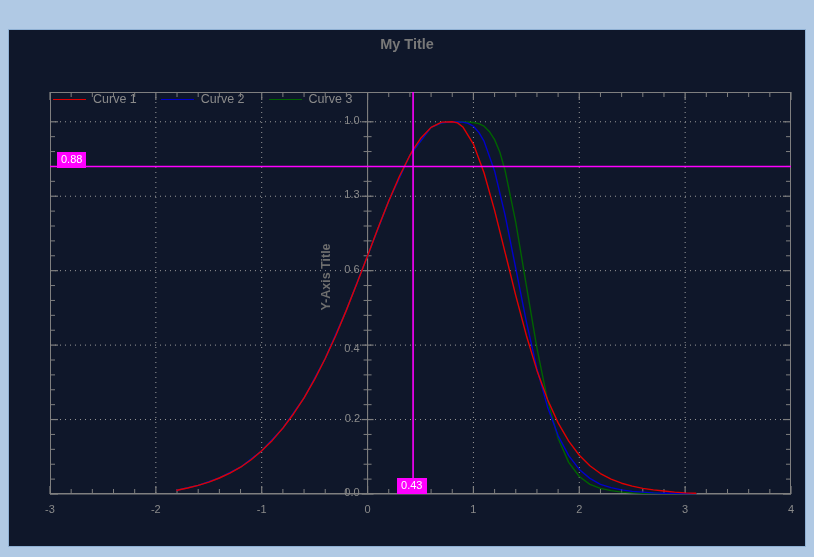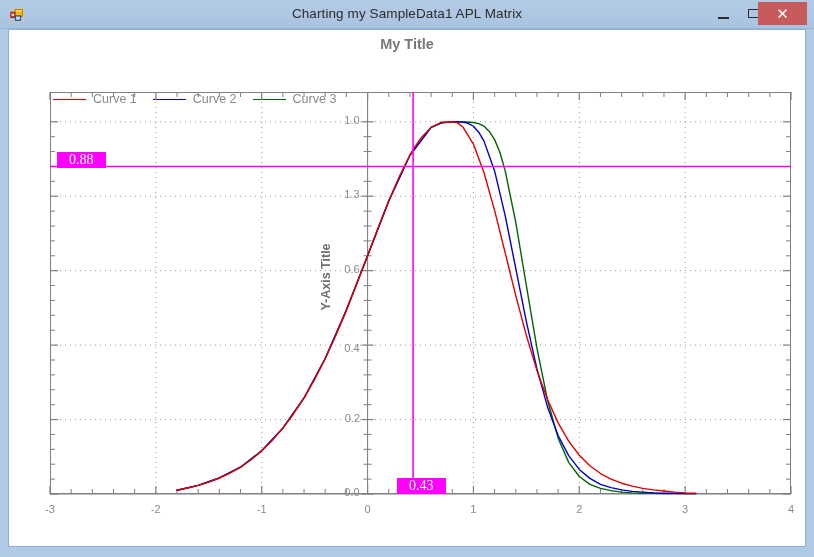--- a/index.html
+++ b/index.html
@@ -81,21 +81,21 @@
     line-height: 15px;
     font-family: "Liberation Sans", sans-serif;
   }
 
   
   .client {
     position: absolute;
     left: 8px; top: 29px;
     width: 798px;
     height: 518px;
-    background: #ffffff;
+    background: #0f172a;
     border: 1px solid #8fb0d3;
     box-sizing: border-box;
   }
 
   
   .chart-root {
     position: absolute;
     left: 0; top: 0;
     width: 796px;
     height: 516px;
@@ -112,21 +112,21 @@
   }
 
   
   .legend {
     position: absolute;
     left: 44px;
     top: 59px;
     height: 20px;
     display: flex;
     align-items: center;
-    gap: 16px;
+    gap: 24px;
   }
   .legend-item {
     display: flex;
     align-items: center;
     gap: 7px;
   }
   .legend-swatch {
     display: block;
     width: 33px;
     height: 0;
@@ -200,58 +200,33 @@
     white-space: nowrap;
   }
   .ytick-label { text-align: right; }
   .xtick-label { text-align: center; }
 
   
   .cross-box {
     position: absolute;
     background: #ff00ff;
     color: #ffffff;
-    font-size: 14px;
+    font-size: 11px;
     line-height: 15px;
     height: 16px;
-    padding: 0 12px;
+    padding: 0 4px;
     user-select: none;
     white-space: nowrap;
-    font-family: Liberation Serif, serif;
   }
 </style>
 </head>
 <body>
 
 <div class="window">
 
-  <div class="titlebar">
-
-    <svg class="app-icon" viewBox="0 0 16 16">
-      <rect x="1.5" y="1.5" width="13" height="13" fill="none" stroke="#e8c48a" stroke-width="1" stroke-dasharray="2 1.4"></rect>
-      <rect x="6" y="2.5" width="7.5" height="7" fill="#f5b800" stroke="#a87c00" stroke-width="0.9"></rect>
-      <rect x="6.7" y="3.2" width="6.1" height="1.3" fill="#ffe07a"></rect>
-      <rect x="1.8" y="5.2" width="4.2" height="5.4" fill="#d23a2a" stroke="#8e1d12" stroke-width="0.9"></rect>
-      <rect x="2.6" y="6.6" width="2.6" height="2.4" fill="#ffffff" opacity="0.75"></rect>
-      <rect x="6.4" y="8.8" width="5.2" height="4.6" fill="#3f7fd0" stroke="#1f4f91" stroke-width="0.9"></rect>
-      <rect x="7.1" y="9.7" width="3.8" height="2.8" fill="#cfe1f7"></rect>
-    </svg>
-
-    <div class="title-text">Charting my SampleData1 APL Matrix</div>
-
-    <div class="winbtn winbtn-min">
-      <span class="glyph-min"></span>
-    </div>
-    <div class="winbtn winbtn-max">
-      <span class="glyph-max"></span>
-    </div>
-    <div class="winbtn winbtn-close">
-      <span class="glyph-close">✕</span>
-    </div>
-  </div>
 
   <div class="client">
     <div class="chart-root">
 
       <div class="chart-title">My Title</div>
 
       <div class="legend" id="legend">
           <div class="legend-item">
             <span class="legend-swatch" style="border-top-color: rgb(224, 0, 0);"></span>
             <span class="legend-label">Curve 1</span>

